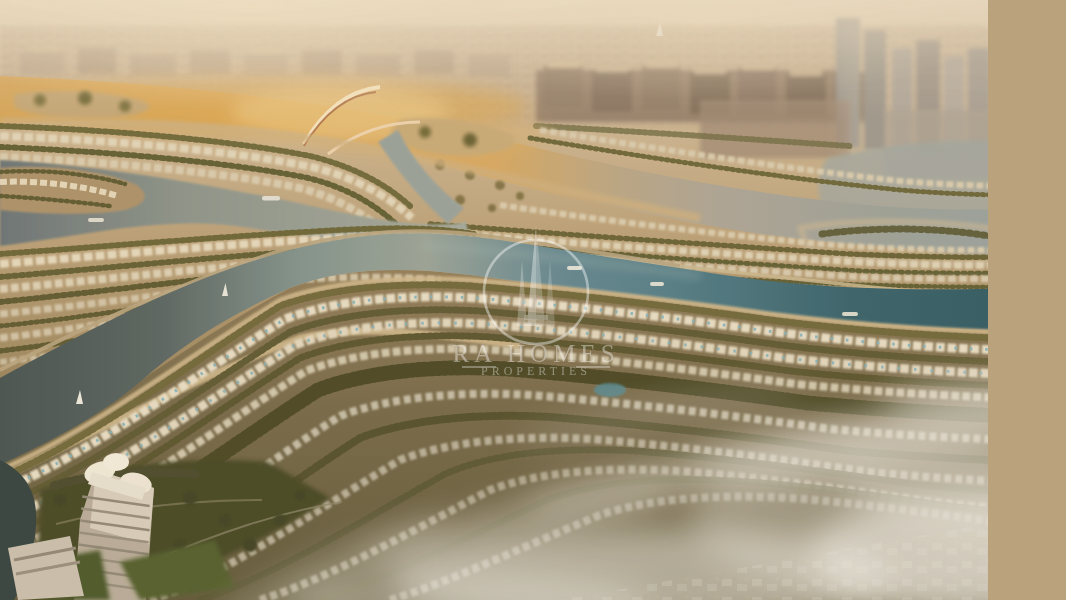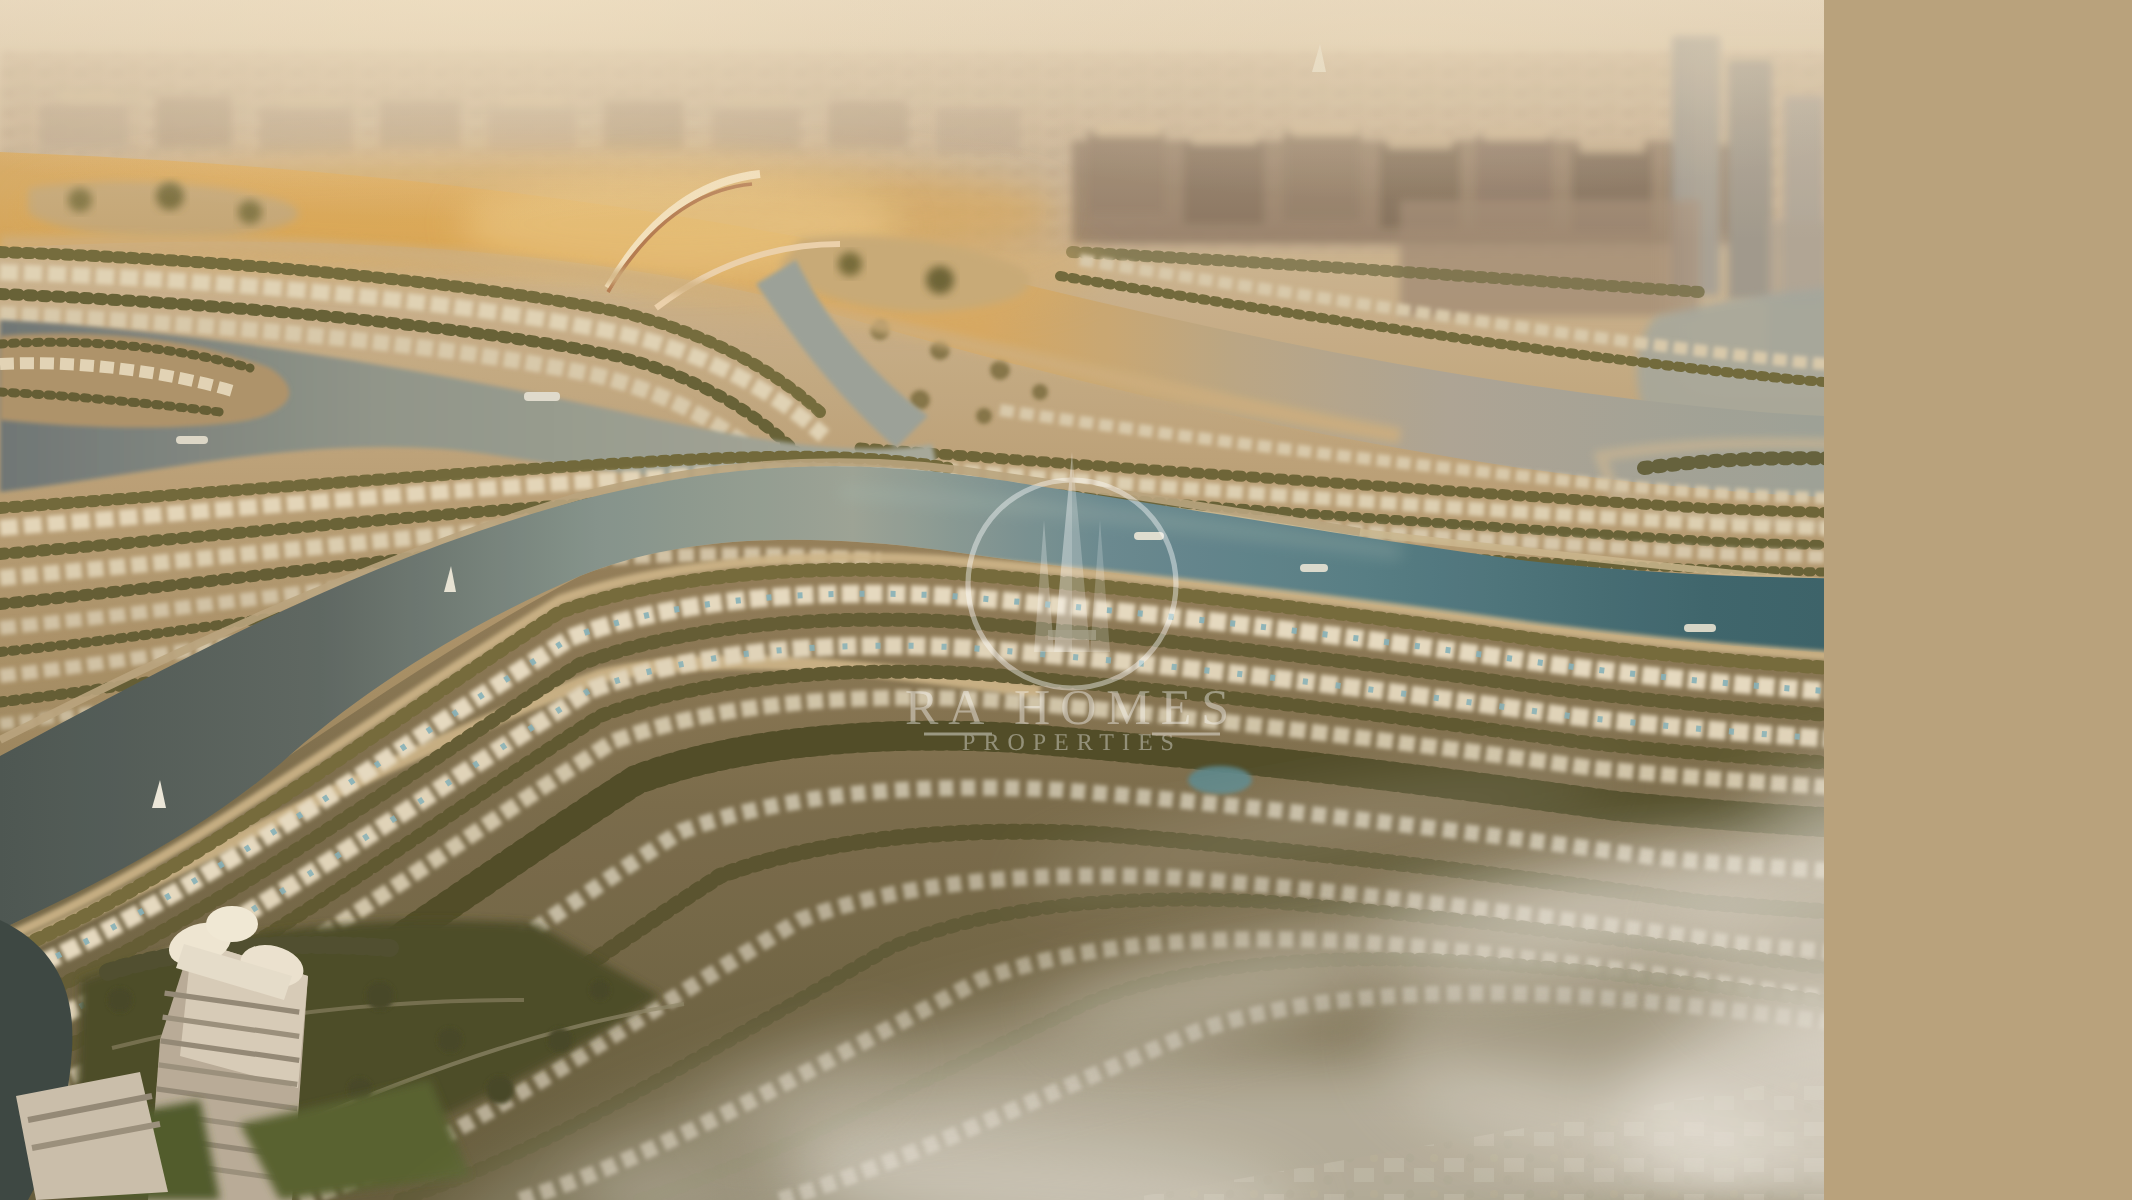--- a/index.html
+++ b/index.html
@@ -1,16 +1,16 @@
 <!DOCTYPE html>
 <html><head>
 <meta charset="utf-8">
 <style>
   html,body{margin:0;padding:0;background:#b9a27c;font-family:"Liberation Sans",sans-serif;}
-  #scene{position:relative;width:912px;height:600px;overflow:hidden;}
+  #scene{position:relative;width:988px;height:600px;overflow:hidden;}
   svg{display:block;}
 </style>
 </head>
 <body>
 
 <div id="scene">
 <svg width="1066" height="600" viewBox="0 0 1066 600">
 <defs>
   <linearGradient id="bg" x1="0" y1="0" x2="0" y2="1">
     <stop offset="0" stop-color="#dcccb2"></stop>

